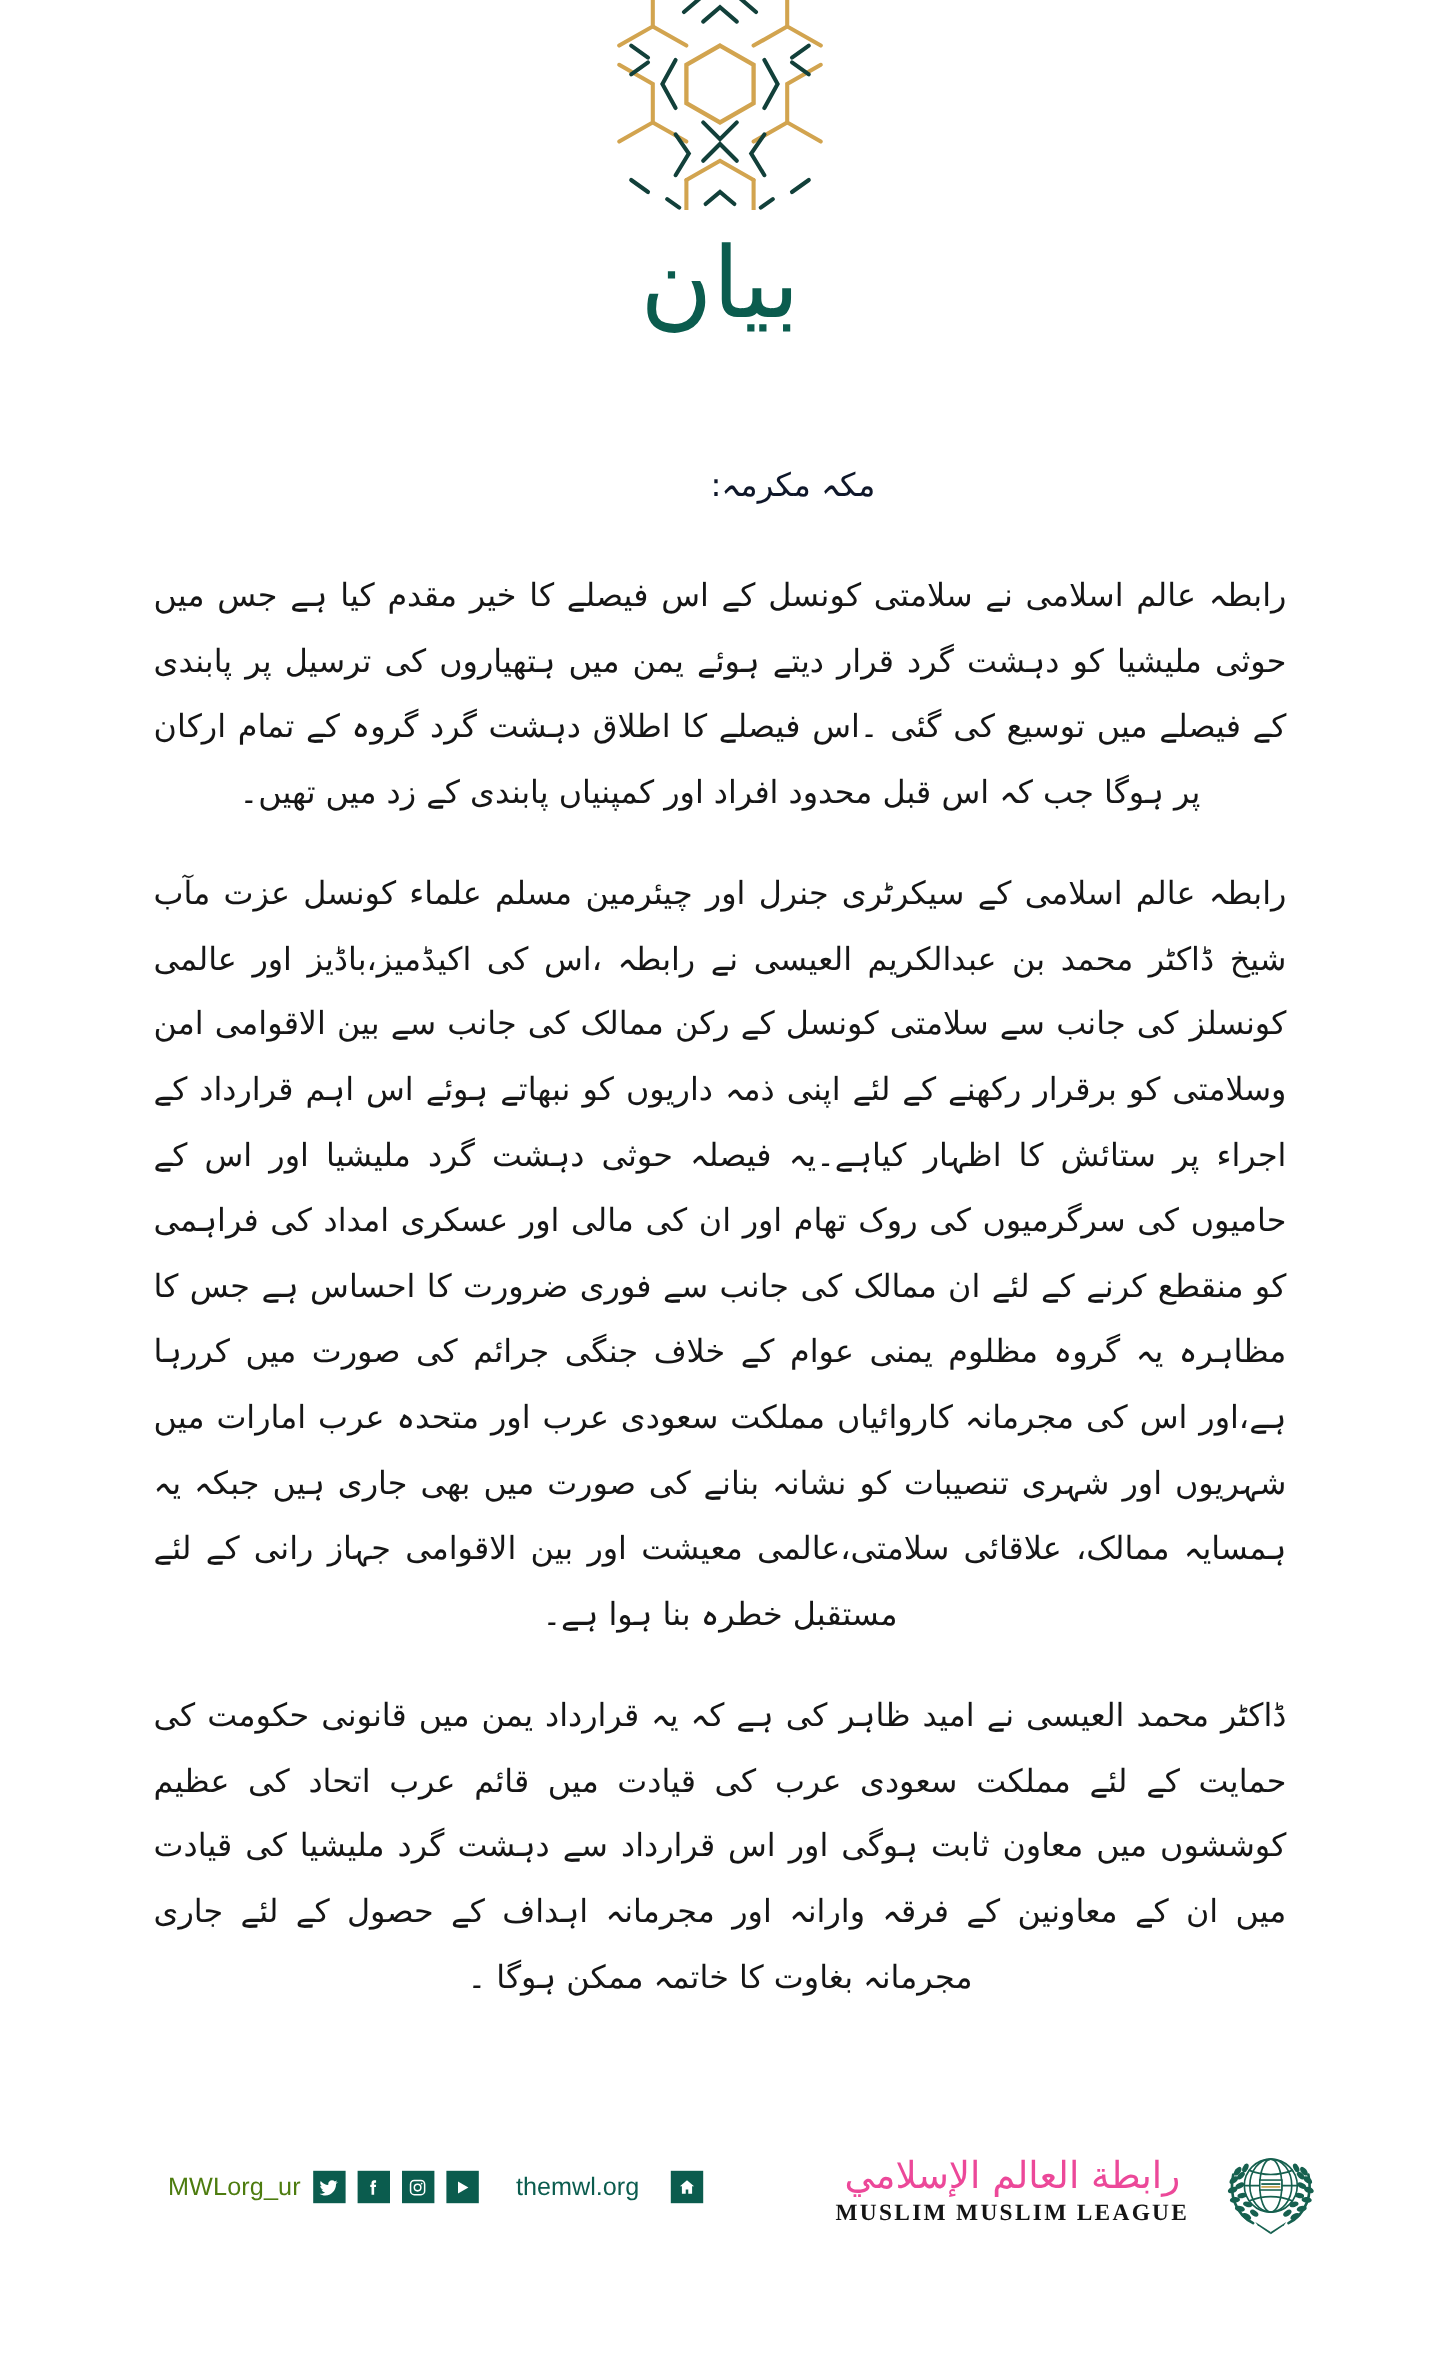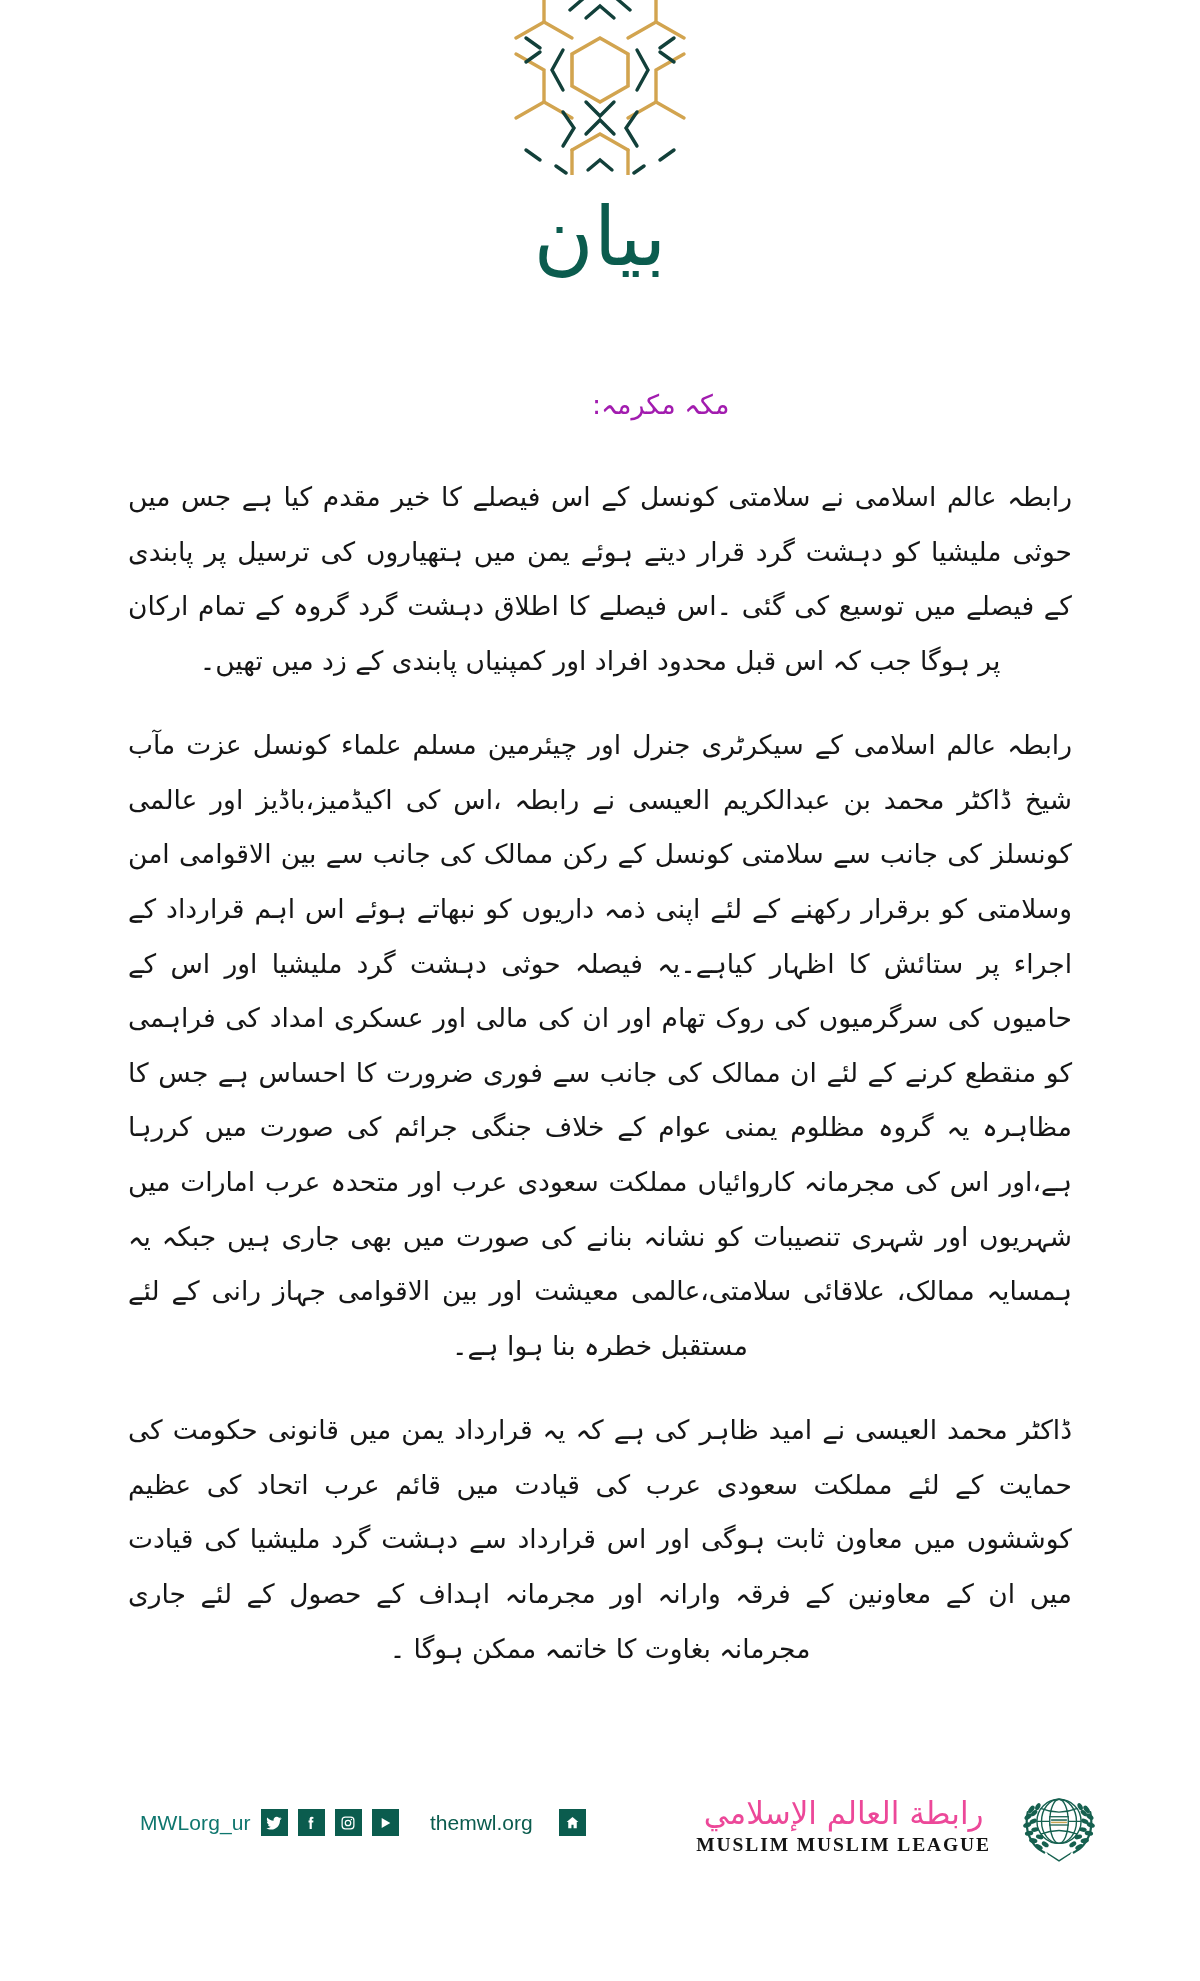--- a/index.html
+++ b/index.html
@@ -52,21 +52,21 @@
   }
 
   
   .dateline {
     position: absolute;
     top: 385px;
     right: 108px;
     width: 500px;
     text-align: left;
     direction: rtl;
-    color: #a21caf;
+    color: #0f172a;
     font-family: "DejaVu Sans", "Liberation Sans", sans-serif;
     font-size: 27px;
     line-height: 1.5;
   }
 
   
   .body-copy {
     position: absolute;
     top: 470px;
     right: 128px;
@@ -98,21 +98,21 @@
 
   .social-block {
     position: absolute;
     left: 140px;
     top: 38px;
     display: flex;
     align-items: center;
     gap: 10px;
   }
   .handle {
-    color: #0f766e;
+    color: #4d7c0f;
     font-size: 21px;
     font-family: "Liberation Sans", sans-serif;
     letter-spacing: .1px;
     white-space: nowrap;
   }
   .sq-icon {
     width: 27px;
     height: 27px;
     background: #0b5c4e;
     display: inline-flex;

